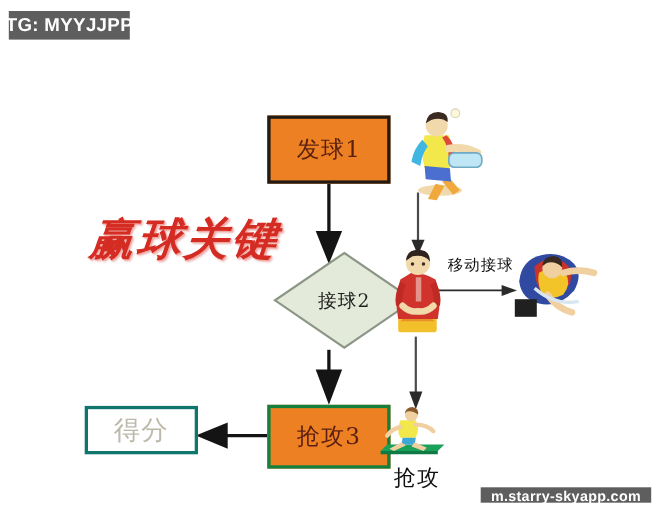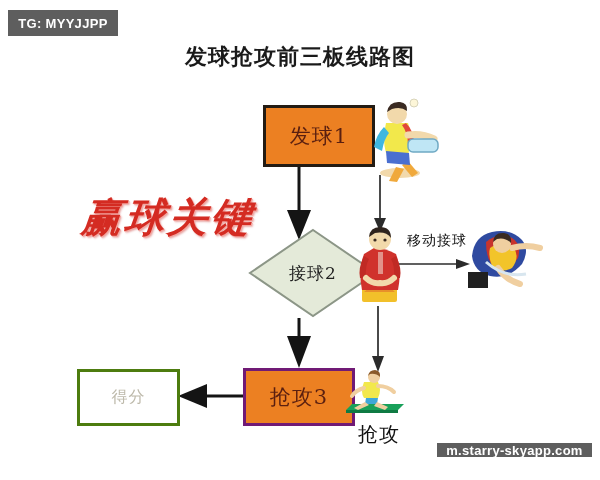--- a/index.html
+++ b/index.html
@@ -29,21 +29,21 @@
     display: flex;
     align-items: center;
     justify-content: center;
     white-space: nowrap;
   }
   #wm-top {
     left: 8px;
     top: 10px;
     width: 110px;
     height: 26px;
-    font-size: 13px;
+    font-size: 17px;
   }
   #wm-bottom {
     left: 437px;
     top: 443px;
     width: 155px;
     height: 14px;
     font-size: 13px;
   }
 
   
@@ -72,41 +72,40 @@
     letter-spacing: 1px;
   }
   #node-serve {
     left: 243px;
     top: 105px;
     width: 112px;
     height: 62px;
     background: #ec8022;
     border: 3px solid #231b13;
     color: #5a1f10;
-    margin-left: 20px;
   }
   #node-attack {
     left: 243px;
     top: 368px;
     width: 112px;
     height: 58px;
     background: #ec8022;
-    border: 3px solid #701a75;
+    border: 3px solid #15803d;
     color: #5a1f10;
     justify-content: center;
   }
   #node-score {
     left: 77px;
     top: 369px;
     width: 103px;
-    height: 57px;
+    height: 44px;
     background: #ffffff;
-    border: 3px solid #4d7c0f;
+    border: 3px solid #0f766e;
     color: #bdb9aa;
-    font-size: 16px;
+    font-size: 24px;
   }
 
   
   #node-receive {
     position: absolute;
     left: 248px;
     top: 228px;
     width: 130px;
     height: 90px;
   }
@@ -221,21 +220,20 @@
       <line x1="378" y1="306" x2="378" y2="358" stroke="#4a4a4a" stroke-width="2"></line>
       <polygon points="372,356 384,356 378,372" fill="#2b2b2b"></polygon>
     </g>
 
     <g>
       <line x1="388" y1="264" x2="458" y2="264" stroke="#2b2b2b" stroke-width="1.6"></line>
       <polygon points="456,259 456,269 470,264" fill="#2b2b2b"></polygon>
     </g>
   </svg>
 
-  <div id="title">发球抢攻前三板线路图</div>
 
   <div class="node-box" id="node-serve">
     <span>发球1</span>
   </div>
 
   <div id="node-receive">
     <svg class="dia-shape" viewBox="0 0 130 90" preserveAspectRatio="none">
       <polygon points="65,2 128,45 65,88 2,45" fill="#e4ead9" stroke="#8c9687" stroke-width="2"></polygon>
     </svg>
     <div class="dia-label">接球2</div>

